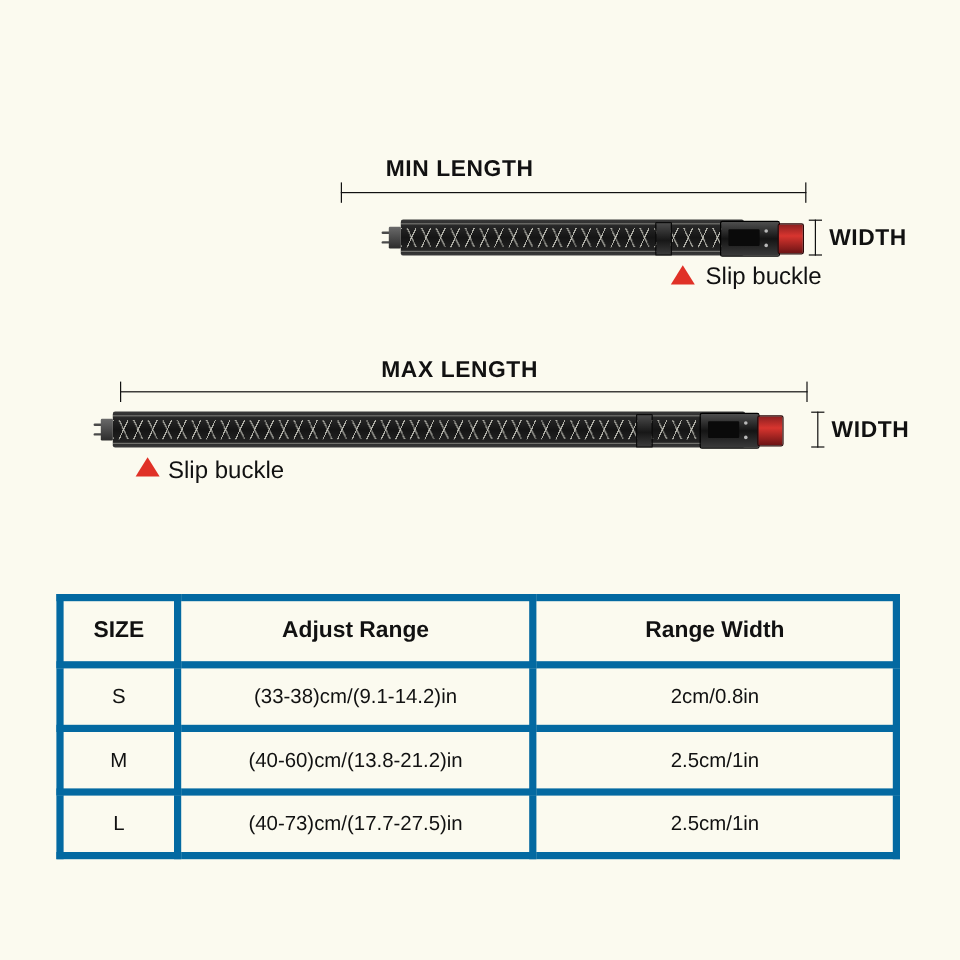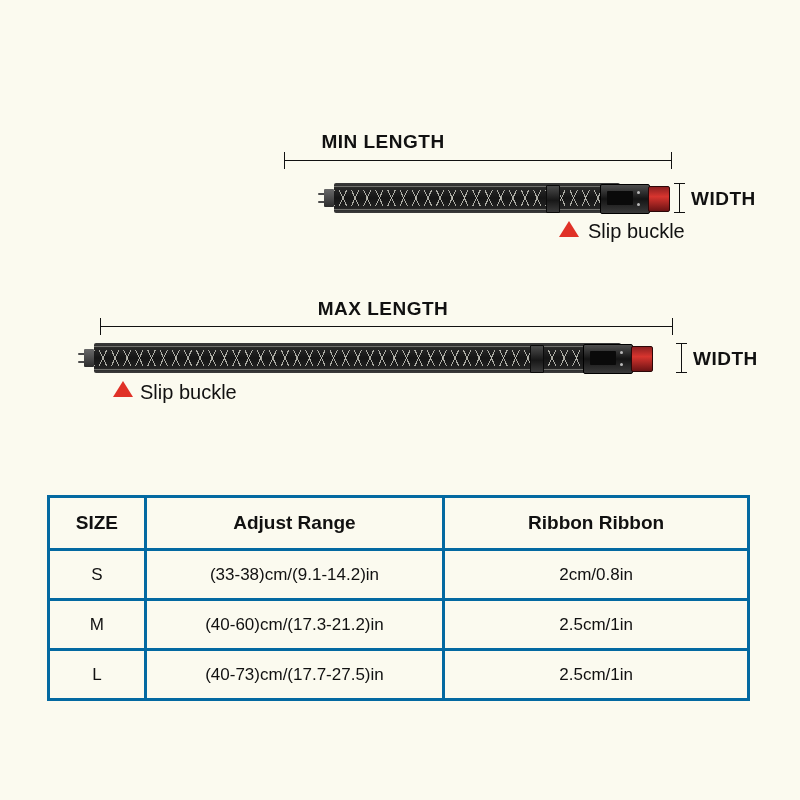--- a/index.html
+++ b/index.html
@@ -136,21 +136,21 @@
     border-bottom: 16px solid #e03127;
   }
 
   
   table.size-table {
     position: absolute;
     border-collapse: collapse;
     table-layout: fixed;
   }
   table.size-table td, table.size-table th {
-    border: 3px solid #0369a1;
+    border: 6px solid #0369a1;
     text-align: center;
     font-weight: normal;
     color: #111;
   }
   table.size-table th {
     font-size: 19px;
     font-weight: bold;
     height: 48px;
   }
   table.size-table td {
@@ -240,32 +240,32 @@
   <div class="txt label-bold" style="left:693px; top:348px; font-size:19px;">WIDTH</div>
 
   <div class="arrow-up" style="left:113px; top:381px;"></div>
   <div class="txt" style="left:140px; top:381px; font-size:20px;">Slip buckle</div>
 
   <table class="size-table" style="left:47px; top:495px; width:703px;">
     <thead>
       <tr>
         <th class="col-size">SIZE</th>
         <th class="col-range">Adjust Range</th>
-        <th class="col-width">Ribbon Ribbon</th>
+        <th class="col-width">Range Width</th>
       </tr>
     </thead>
     <tbody>
       <tr>
         <td>S</td>
         <td>(33-38)cm/(9.1-14.2)in</td>
         <td>2cm/0.8in</td>
       </tr>
       <tr>
         <td>M</td>
-        <td>(40-60)cm/(17.3-21.2)in</td>
+        <td>(40-60)cm/(13.8-21.2)in</td>
         <td>2.5cm/1in</td>
       </tr>
       <tr>
         <td>L</td>
         <td>(40-73)cm/(17.7-27.5)in</td>
         <td>2.5cm/1in</td>
       </tr>
     </tbody>
   </table>
 

